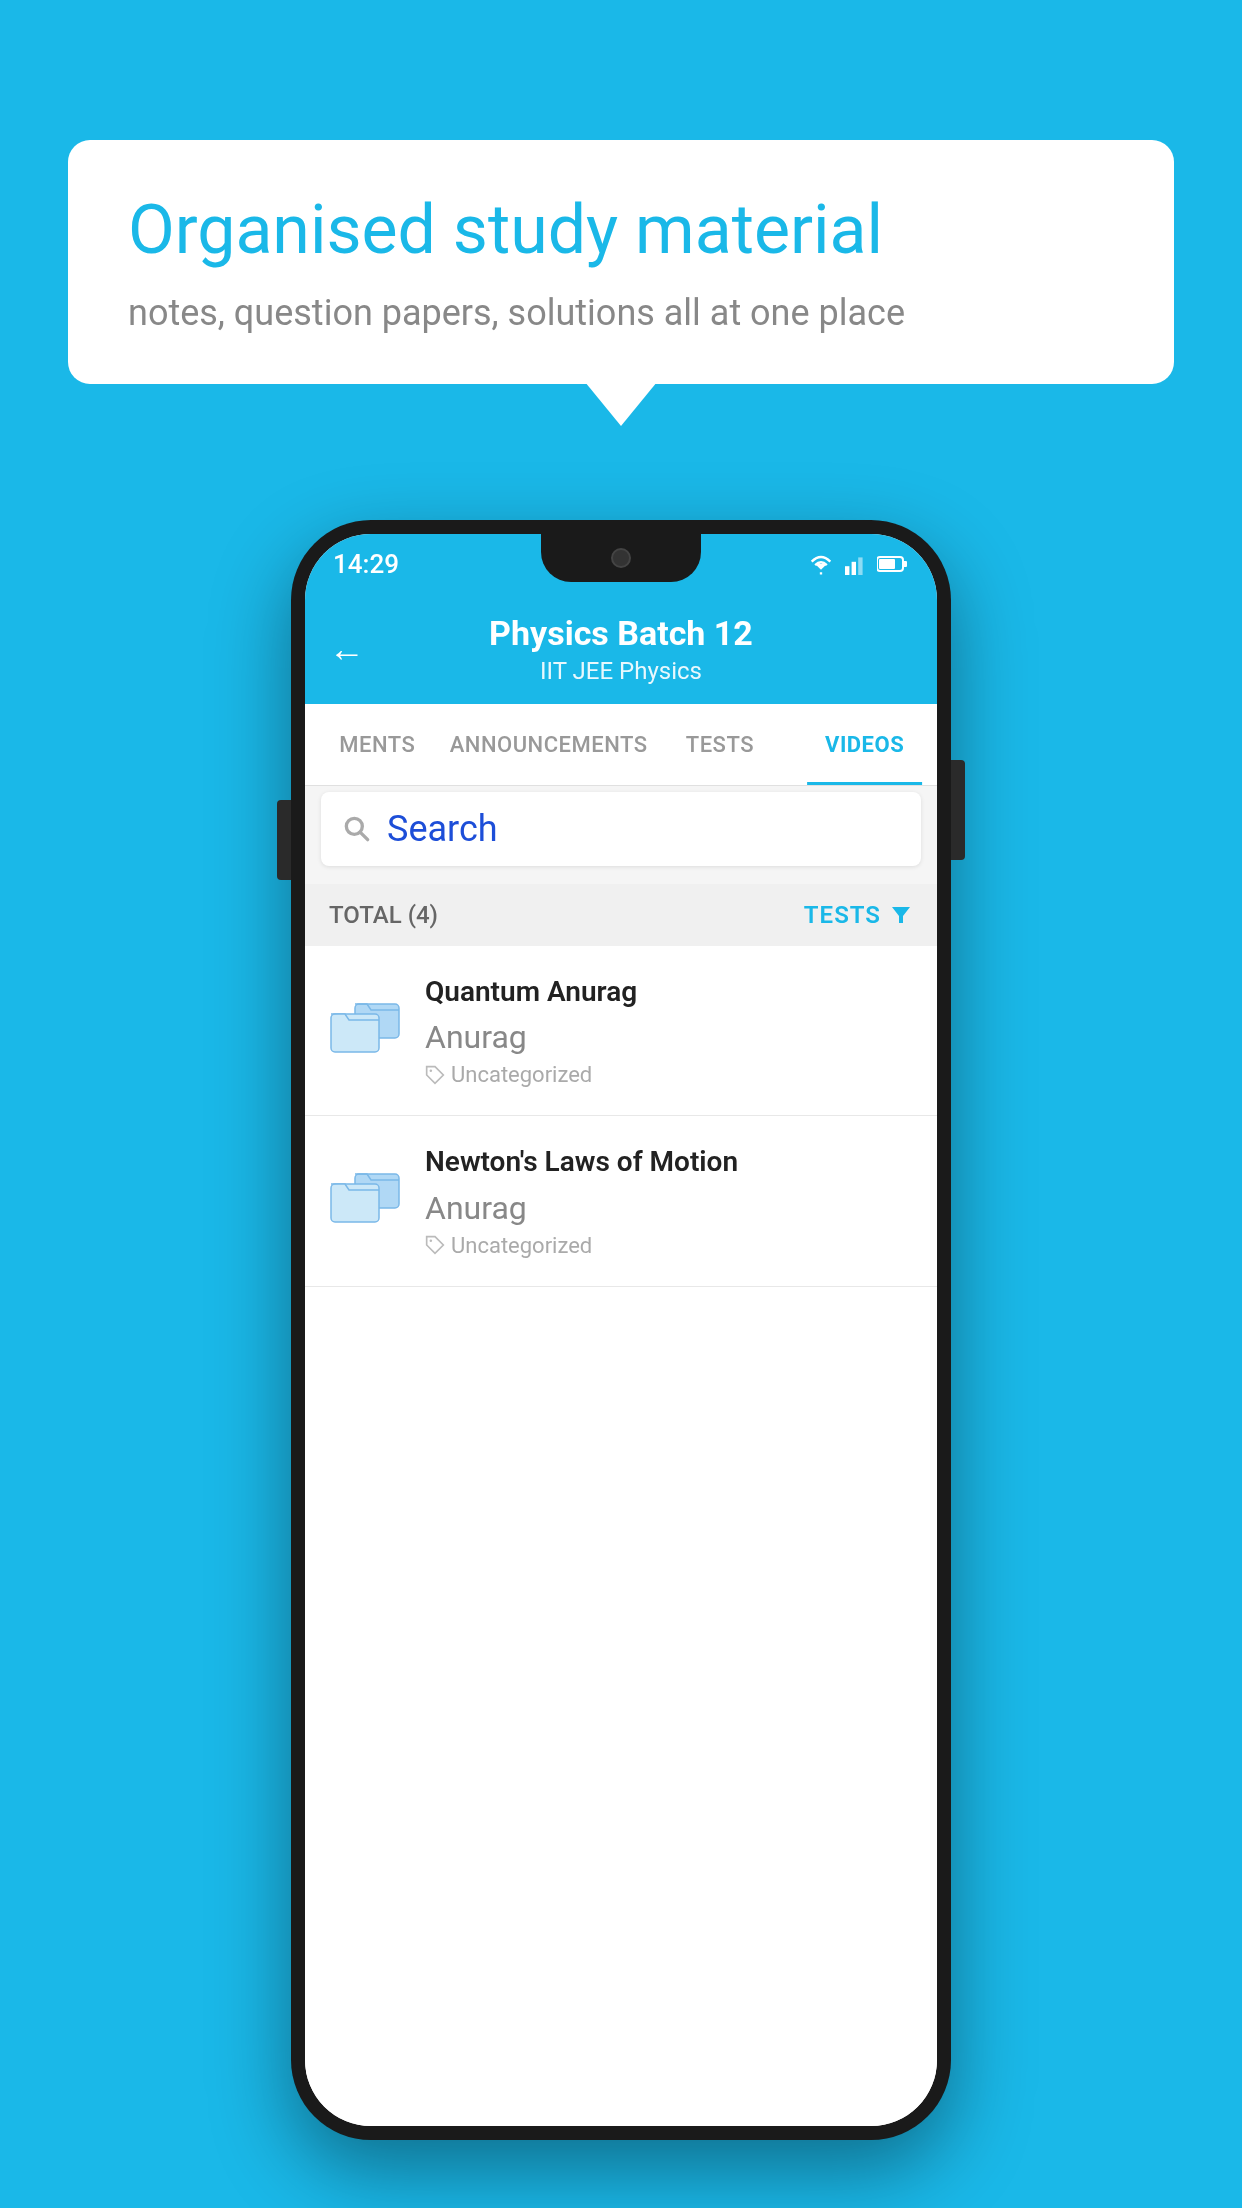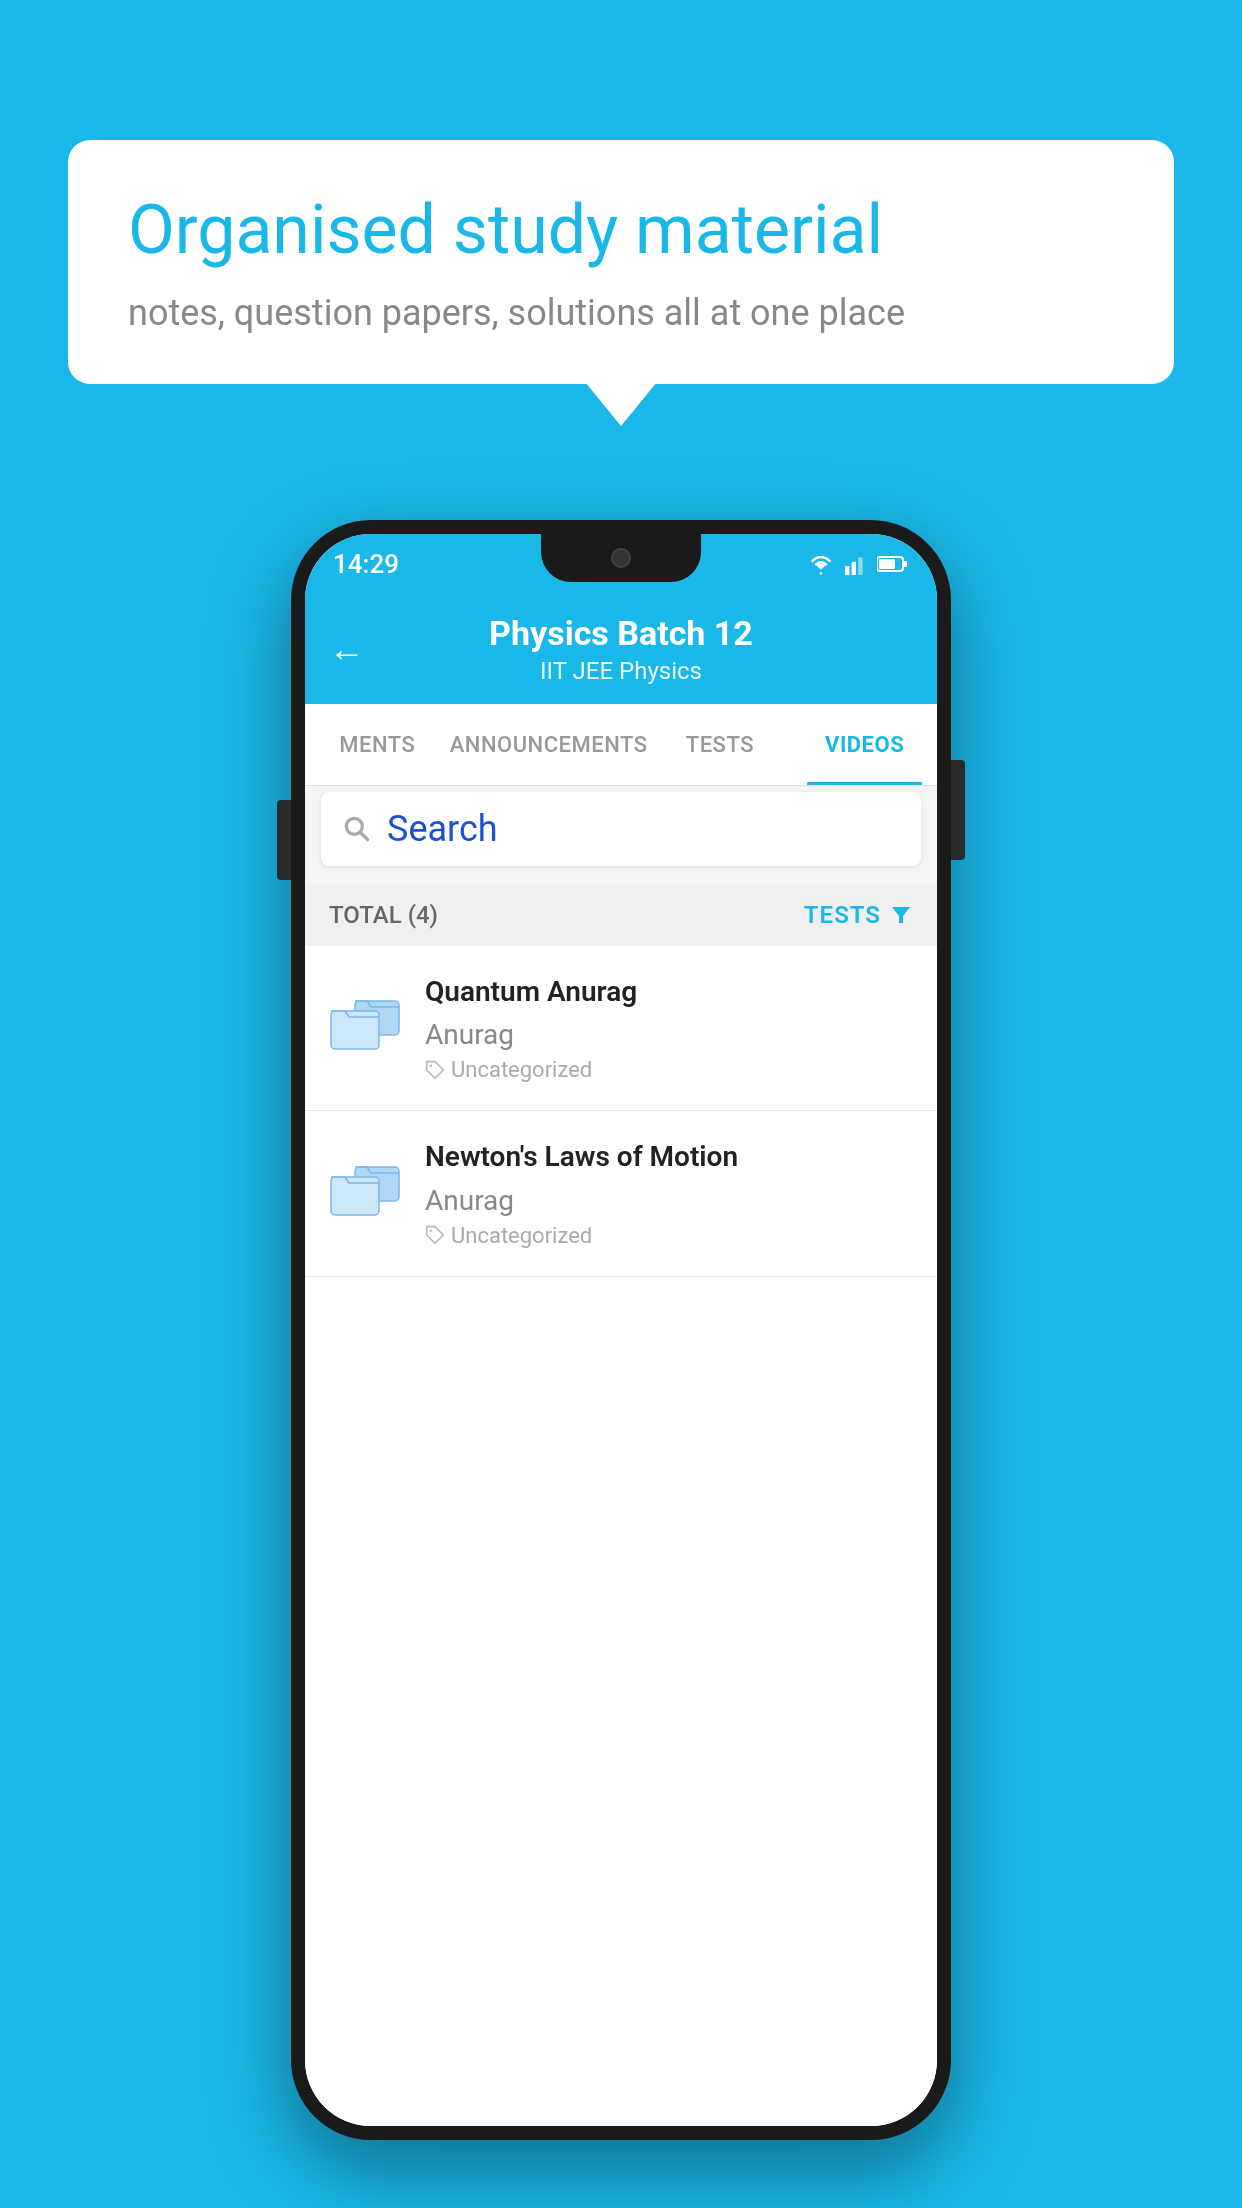--- a/index.html
+++ b/index.html
@@ -333,21 +333,21 @@
 
     .video-title {
       font-size: 28px;
       font-weight: 600;
       color: #222;
       margin-bottom: 8px;
       line-height: 1.3;
     }
 
     .video-author {
-      font-size: 28px;
+      font-size: 32px;
       color: #888;
       margin-bottom: 6px;
     }
 
     .video-tag {
       display: flex;
       align-items: center;
       gap: 6px;
       font-size: 22px;
       color: #aaa;

